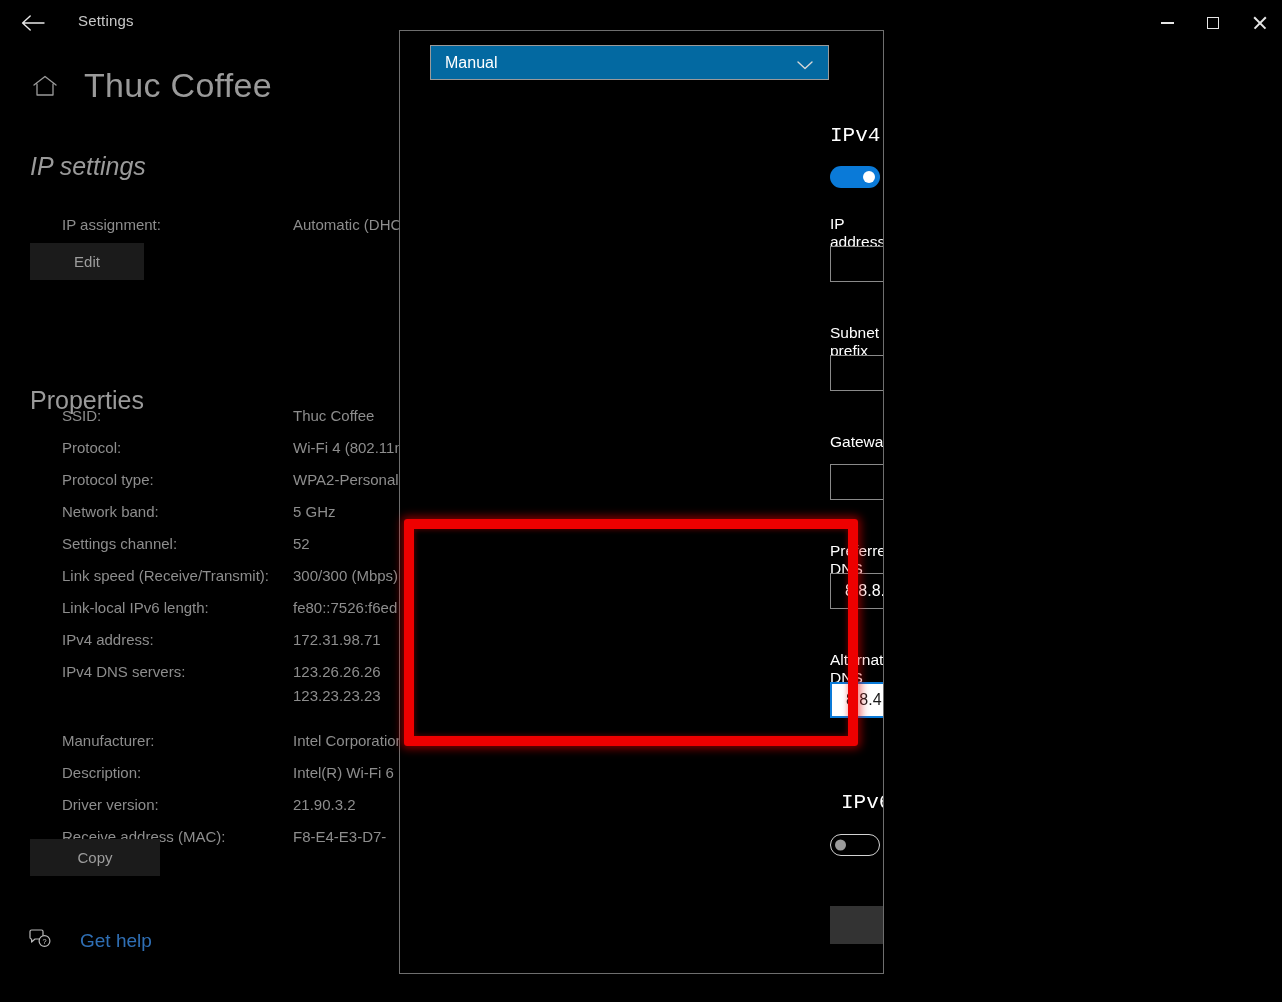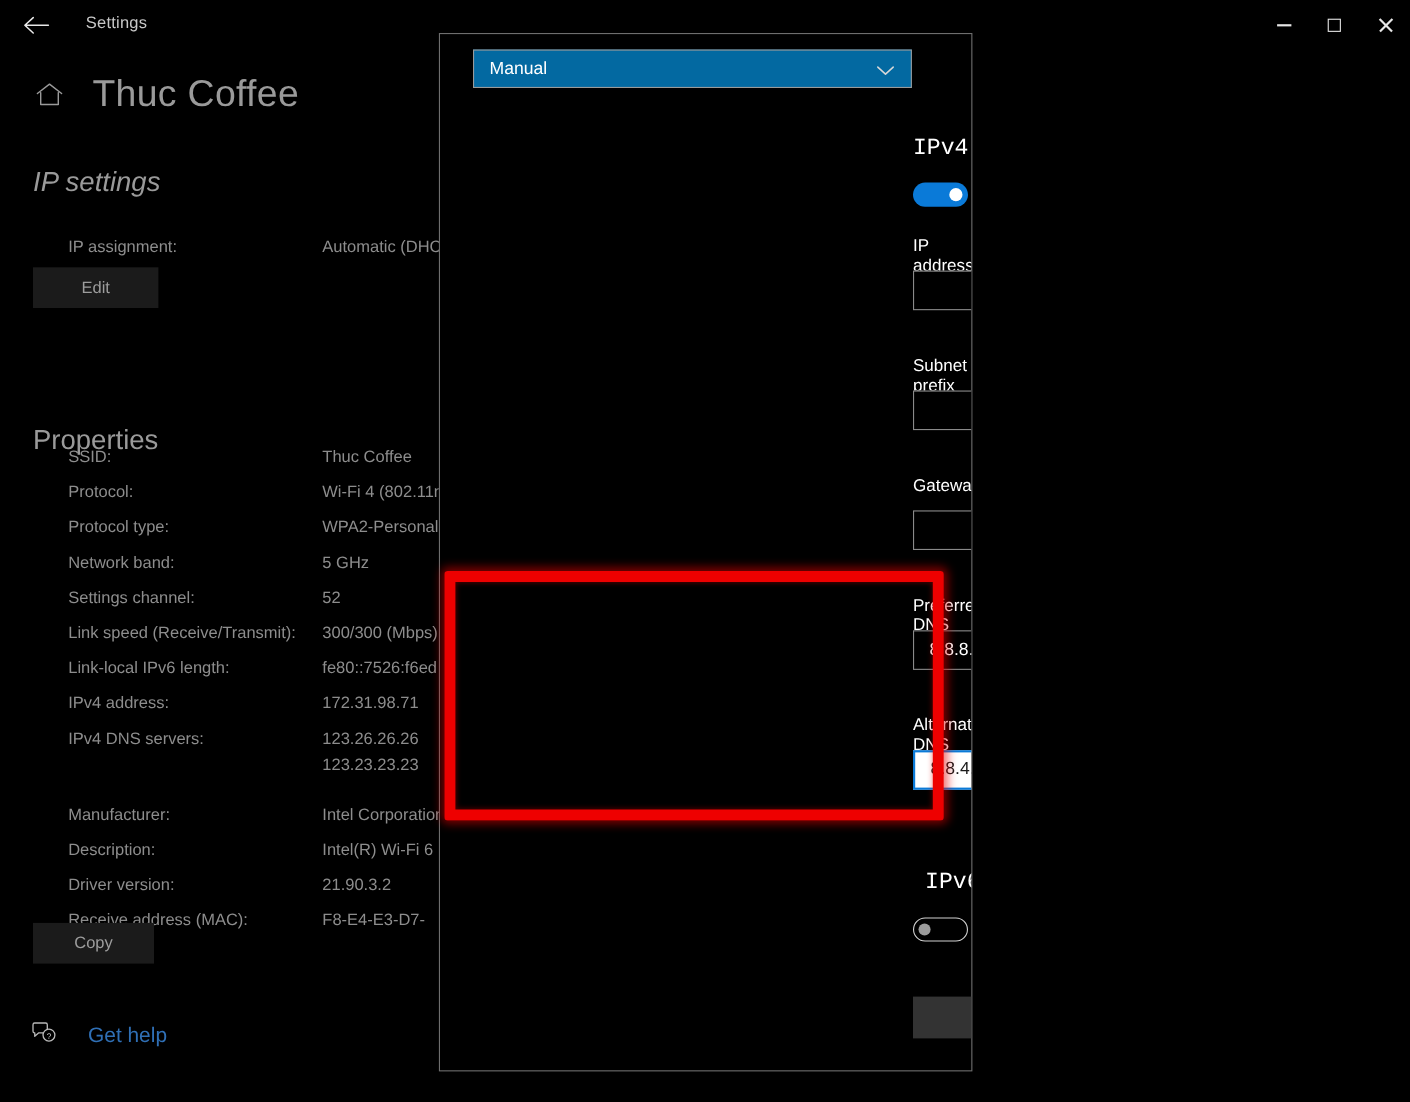--- a/index.html
+++ b/index.html
@@ -48,21 +48,21 @@
 
   .kv-row { position: absolute; left: 30px; font-size: 15px; color: #8d8d8d; margin-left: 32px; }
   .kv-val { position: absolute; left: 293px; font-size: 15px; color: #8d8d8d; white-space: nowrap; }
 
   .flatbtn {
     position: absolute; background: #1b1b1b; color: #9d9d9d;
     font-size: 15px; border: none; display: flex; align-items: center; justify-content: center;
     font-family: "Liberation Sans", sans-serif;
   }
   #edit-button { left: 30px; top: 197px; width: 114px; height: 37px; }
-  #copy-button { left: 30px; top: 793px; width: 110px; height: 37px; }
+  #copy-button { left: 30px; top: 793px; width: 130px; height: 37px; }
 
   .gethelp-row { position: absolute; left: 28px; top: 882px; display: flex; align-items: center; gap: 26px; }
   .gethelp-text { font-size: 19px; color: #2f6fb5; }
 
   
   .dialog {
     position: absolute; left: 399px; top: 30px; width: 485px; height: 944px;
     background: #000; border: 1px solid #6e6e6e; overflow: hidden;
   }
   .dlg-inner { position: relative; width: 100%; height: 100%; }

